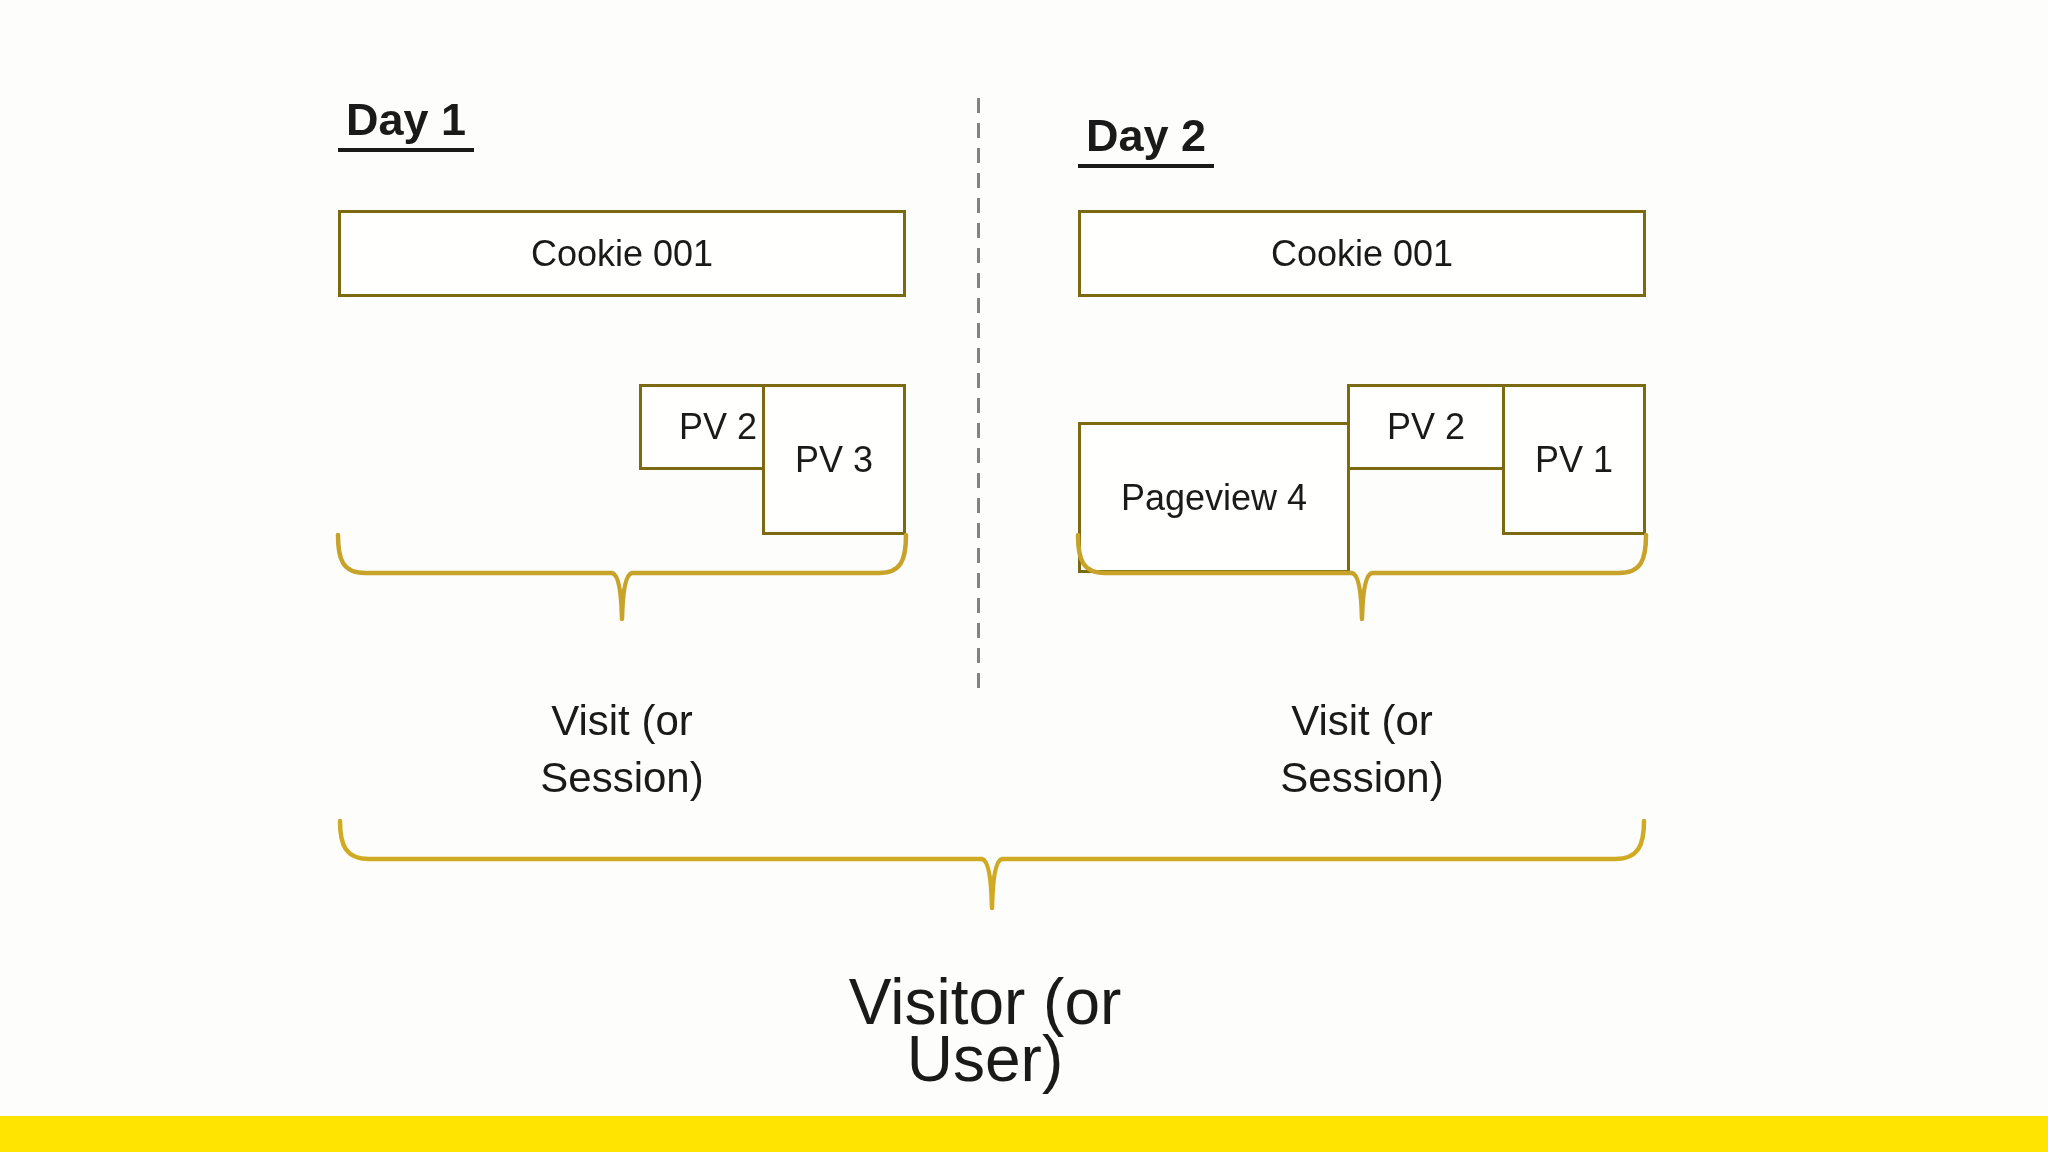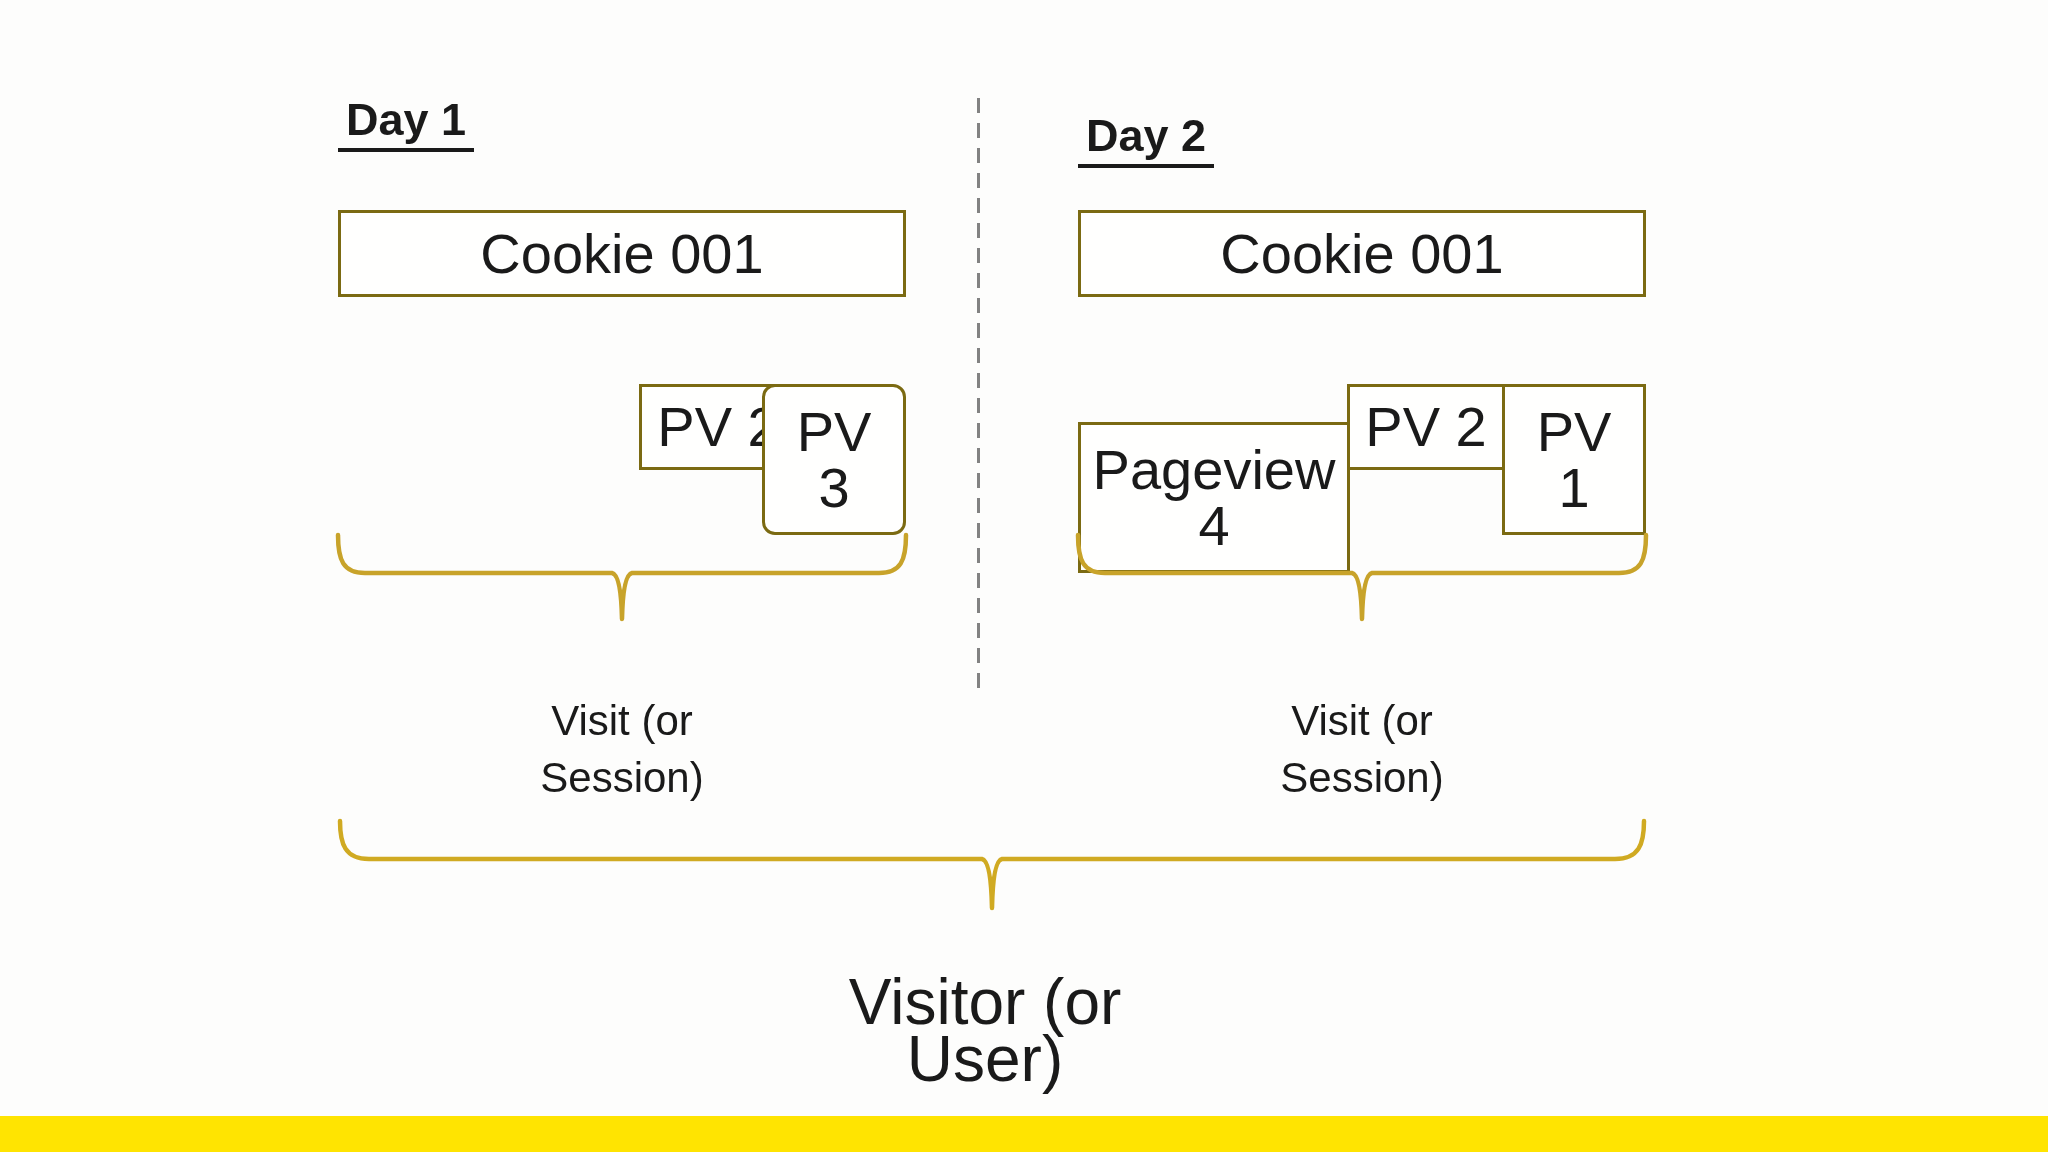--- a/index.html
+++ b/index.html
@@ -20,22 +20,22 @@
   }
   .day-title .u{
     border-bottom:4px solid var(--text);
     padding:0 8px 2px 8px;
   }
   .box{
     box-sizing:border-box;
     border:3px solid var(--box-border,#7b6a12);
     background:var(--box-fill,#fffffe);
     display:flex;align-items:center;justify-content:center;
-    text-align:center;
-    font-size:56px;line-height:56px;
+    text-align:right;
+    font-size:36px;line-height:56px;
     color:var(--text);
   }
   .cookie{width:568px;height:87px;}
   .pv-big{width:272px;height:151px;padding:0 20px;}
   .pv-mid{width:158px;height:86px;padding:0 10px;}
   .pv-small{width:144px;height:151px;padding:0 27px;}
   .visit-label{
     width:260px;
     text-align:center;
     font-size:42px;line-height:57px;
@@ -81,21 +81,21 @@
     <span class="u">Day 1</span>
   </div>
 
   <div class="abs box cookie" style="left:338px;top:210px;">
     <span>Cookie 001</span>
   </div>
 
   <div class="abs box pv-mid" style="left:607px;top:384px;margin-left:32px;">
     <span>PV 2</span>
   </div>
-  <div class="abs box pv-small" style="left:762px;top:384px;border-radius:13px;">
+  <div class="abs box pv-small" style="left:762px;top:384px;">
     <span>PV 3</span>
   </div>
 
   <svg class="abs brace day-brace" style="left:335px;top:532px;" width="574" height="92" viewBox="0 0 574 92">
     <path d="M 3 3 C 3 28, 8 41, 30 41 L 277 41 Q 286 43, 287 87 Q 288 43, 297 41 L 544 41 C 566 41, 571 28, 571 3"></path>
   </svg>
 
   <div class="abs visit-label" style="left:492px;top:692px;">Visit (or Session)</div>
 
   <div class="abs day-title" style="left:1078px;top:110px;">

